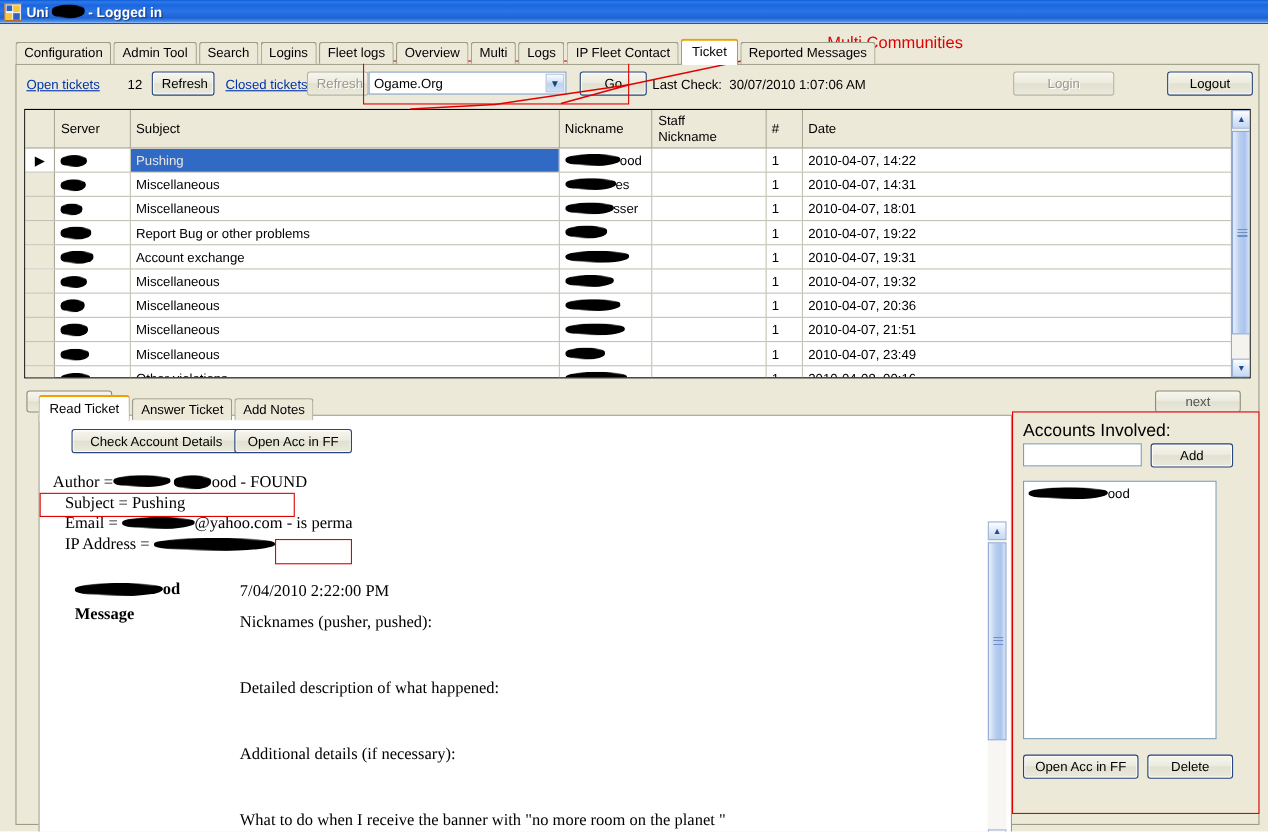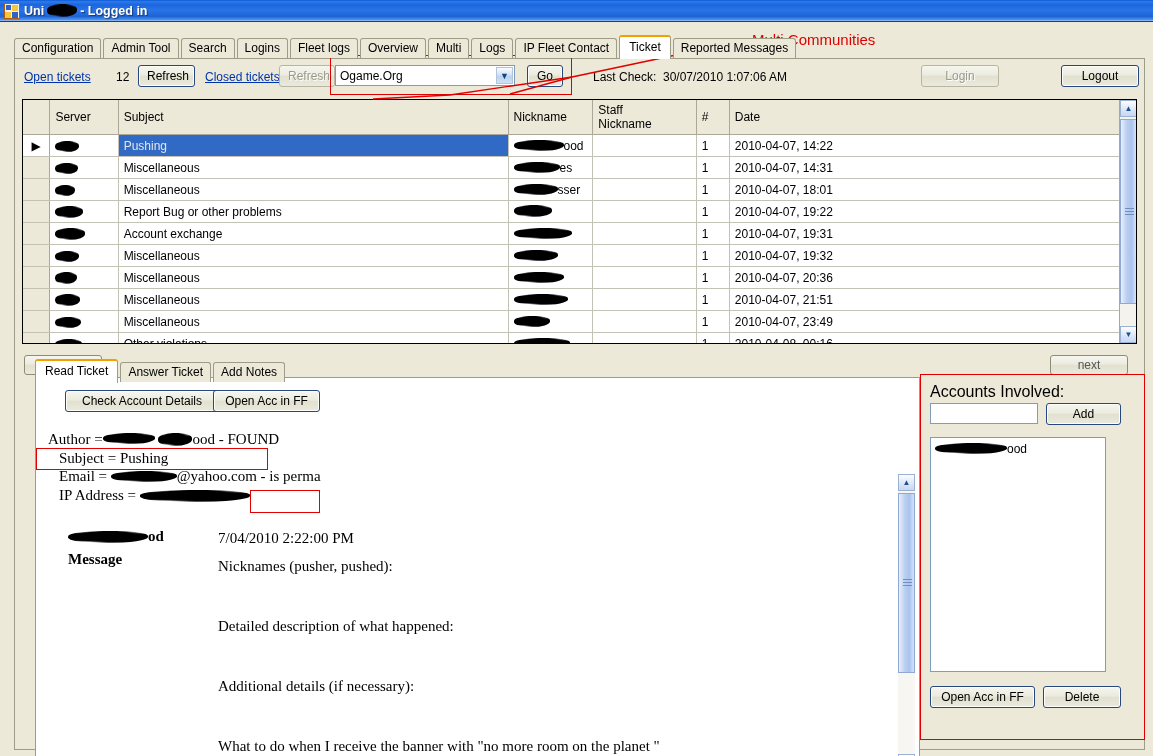--- a/index.html
+++ b/index.html
@@ -359,26 +359,26 @@
       <span class="lnk" style="position:absolute;left:9px;top:11px;">Open tickets</span>
       <span class="cnt" style="position:absolute;left:101px;top:11px;">12</span>
       <button class="btn focus" style="position:absolute;left:123px;top:6px;width:57px;height:22px;">Refresh</button>
       <span class="lnk" style="position:absolute;left:190px;top:11px;">Closed tickets</span>
       <button class="btn disabled" style="position:absolute;left:264px;top:6px;width:56px;height:22px;">Refresh</button>
 
       <div class="combo" style="position:absolute;left:320px;top:6px;width:180px;">
         <span class="combo-text">Ogame.Org</span>
         <span class="combo-arrow">▼</span>
       </div>
-      <button class="btn focus" style="position:absolute;left:512px;top:6px;width:36px;height:22px;">Go</button>
+      <button class="btn focus" style="position:absolute;left:512px;top:6px;width:61px;height:22px;">Go</button>
 
       <span class="lastcheck" style="position:absolute;left:578px;top:11px;">Last Check:</span>
       <span class="lastcheck" style="position:absolute;left:648px;top:11px;">30/07/2010 1:07:06 AM</span>
 
-      <button class="btn disabled" style="position:absolute;left:906px;top:6px;width:78px;height:22px;">Login</button>
+      <button class="btn disabled" style="position:absolute;left:906px;top:6px;width:92px;height:22px;">Login</button>
       <button class="btn focus" style="position:absolute;left:1046px;top:6px;width:78px;height:22px;">Logout</button>
     </div>
 
     <div class="grid">
       <table class="dg">
         <thead>
           <tr>
             <th class="c-sel"></th>
             <th class="c-srv">Server</th>
             <th class="c-subj">Subject</th>

